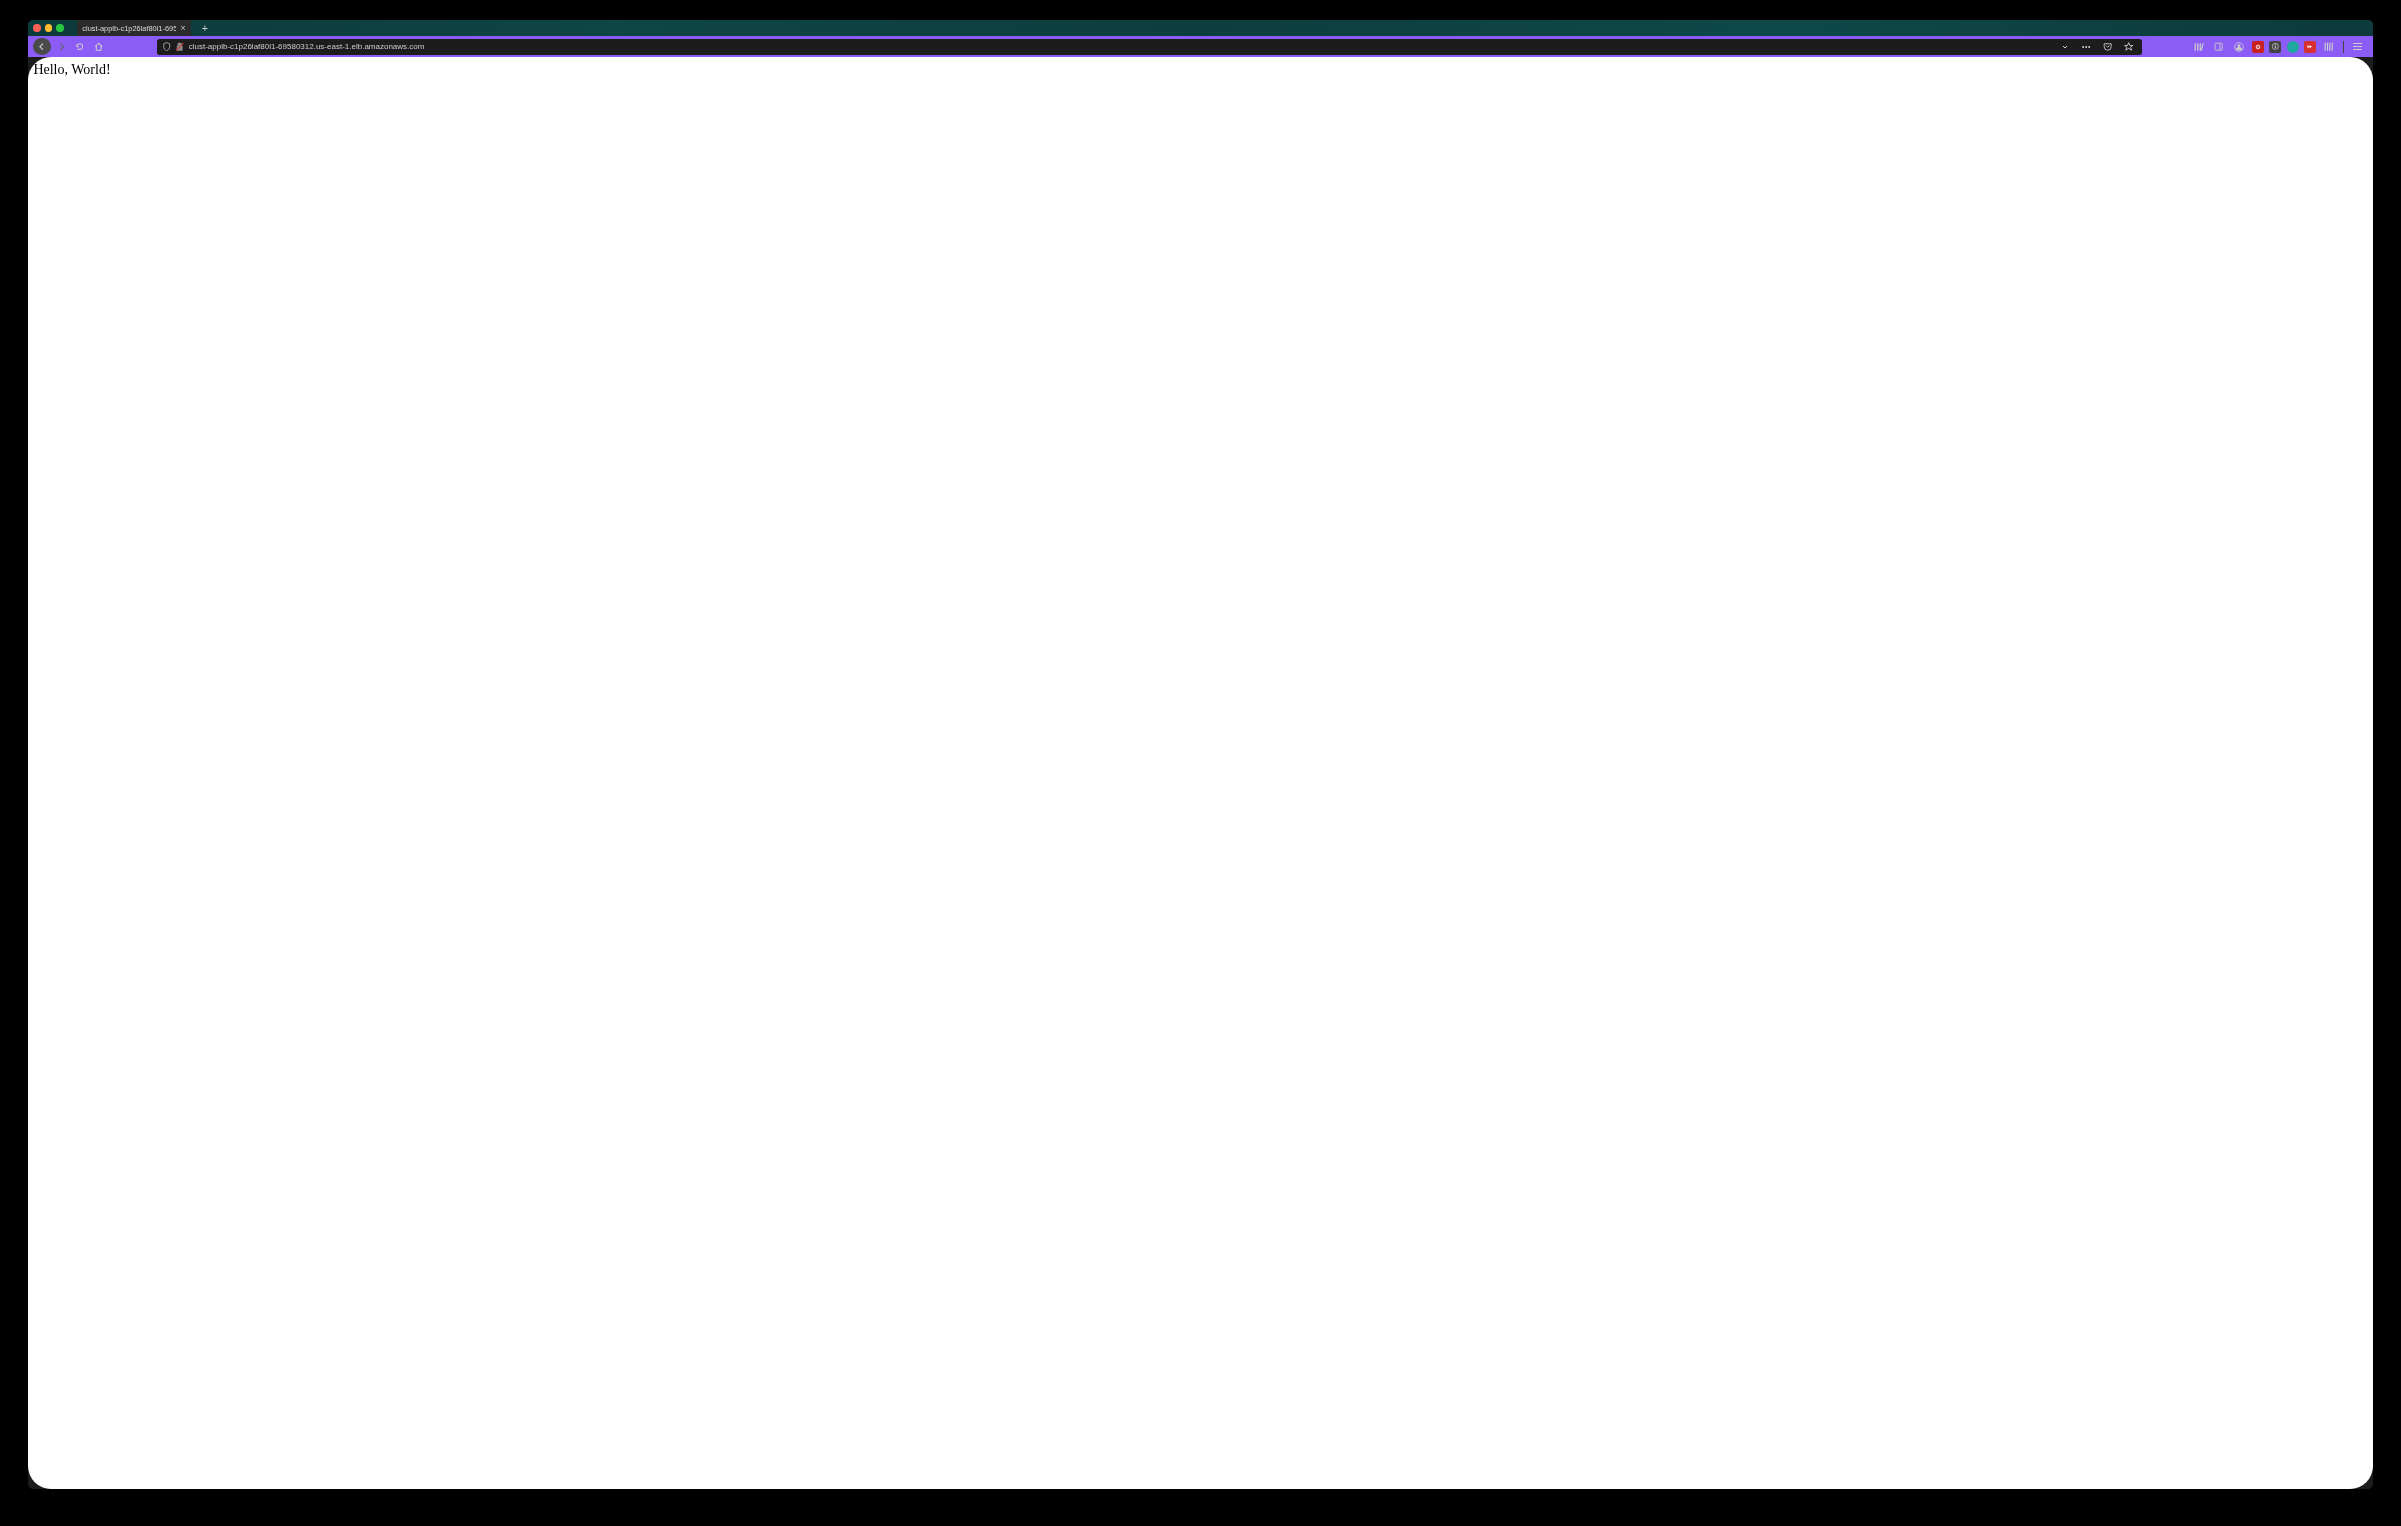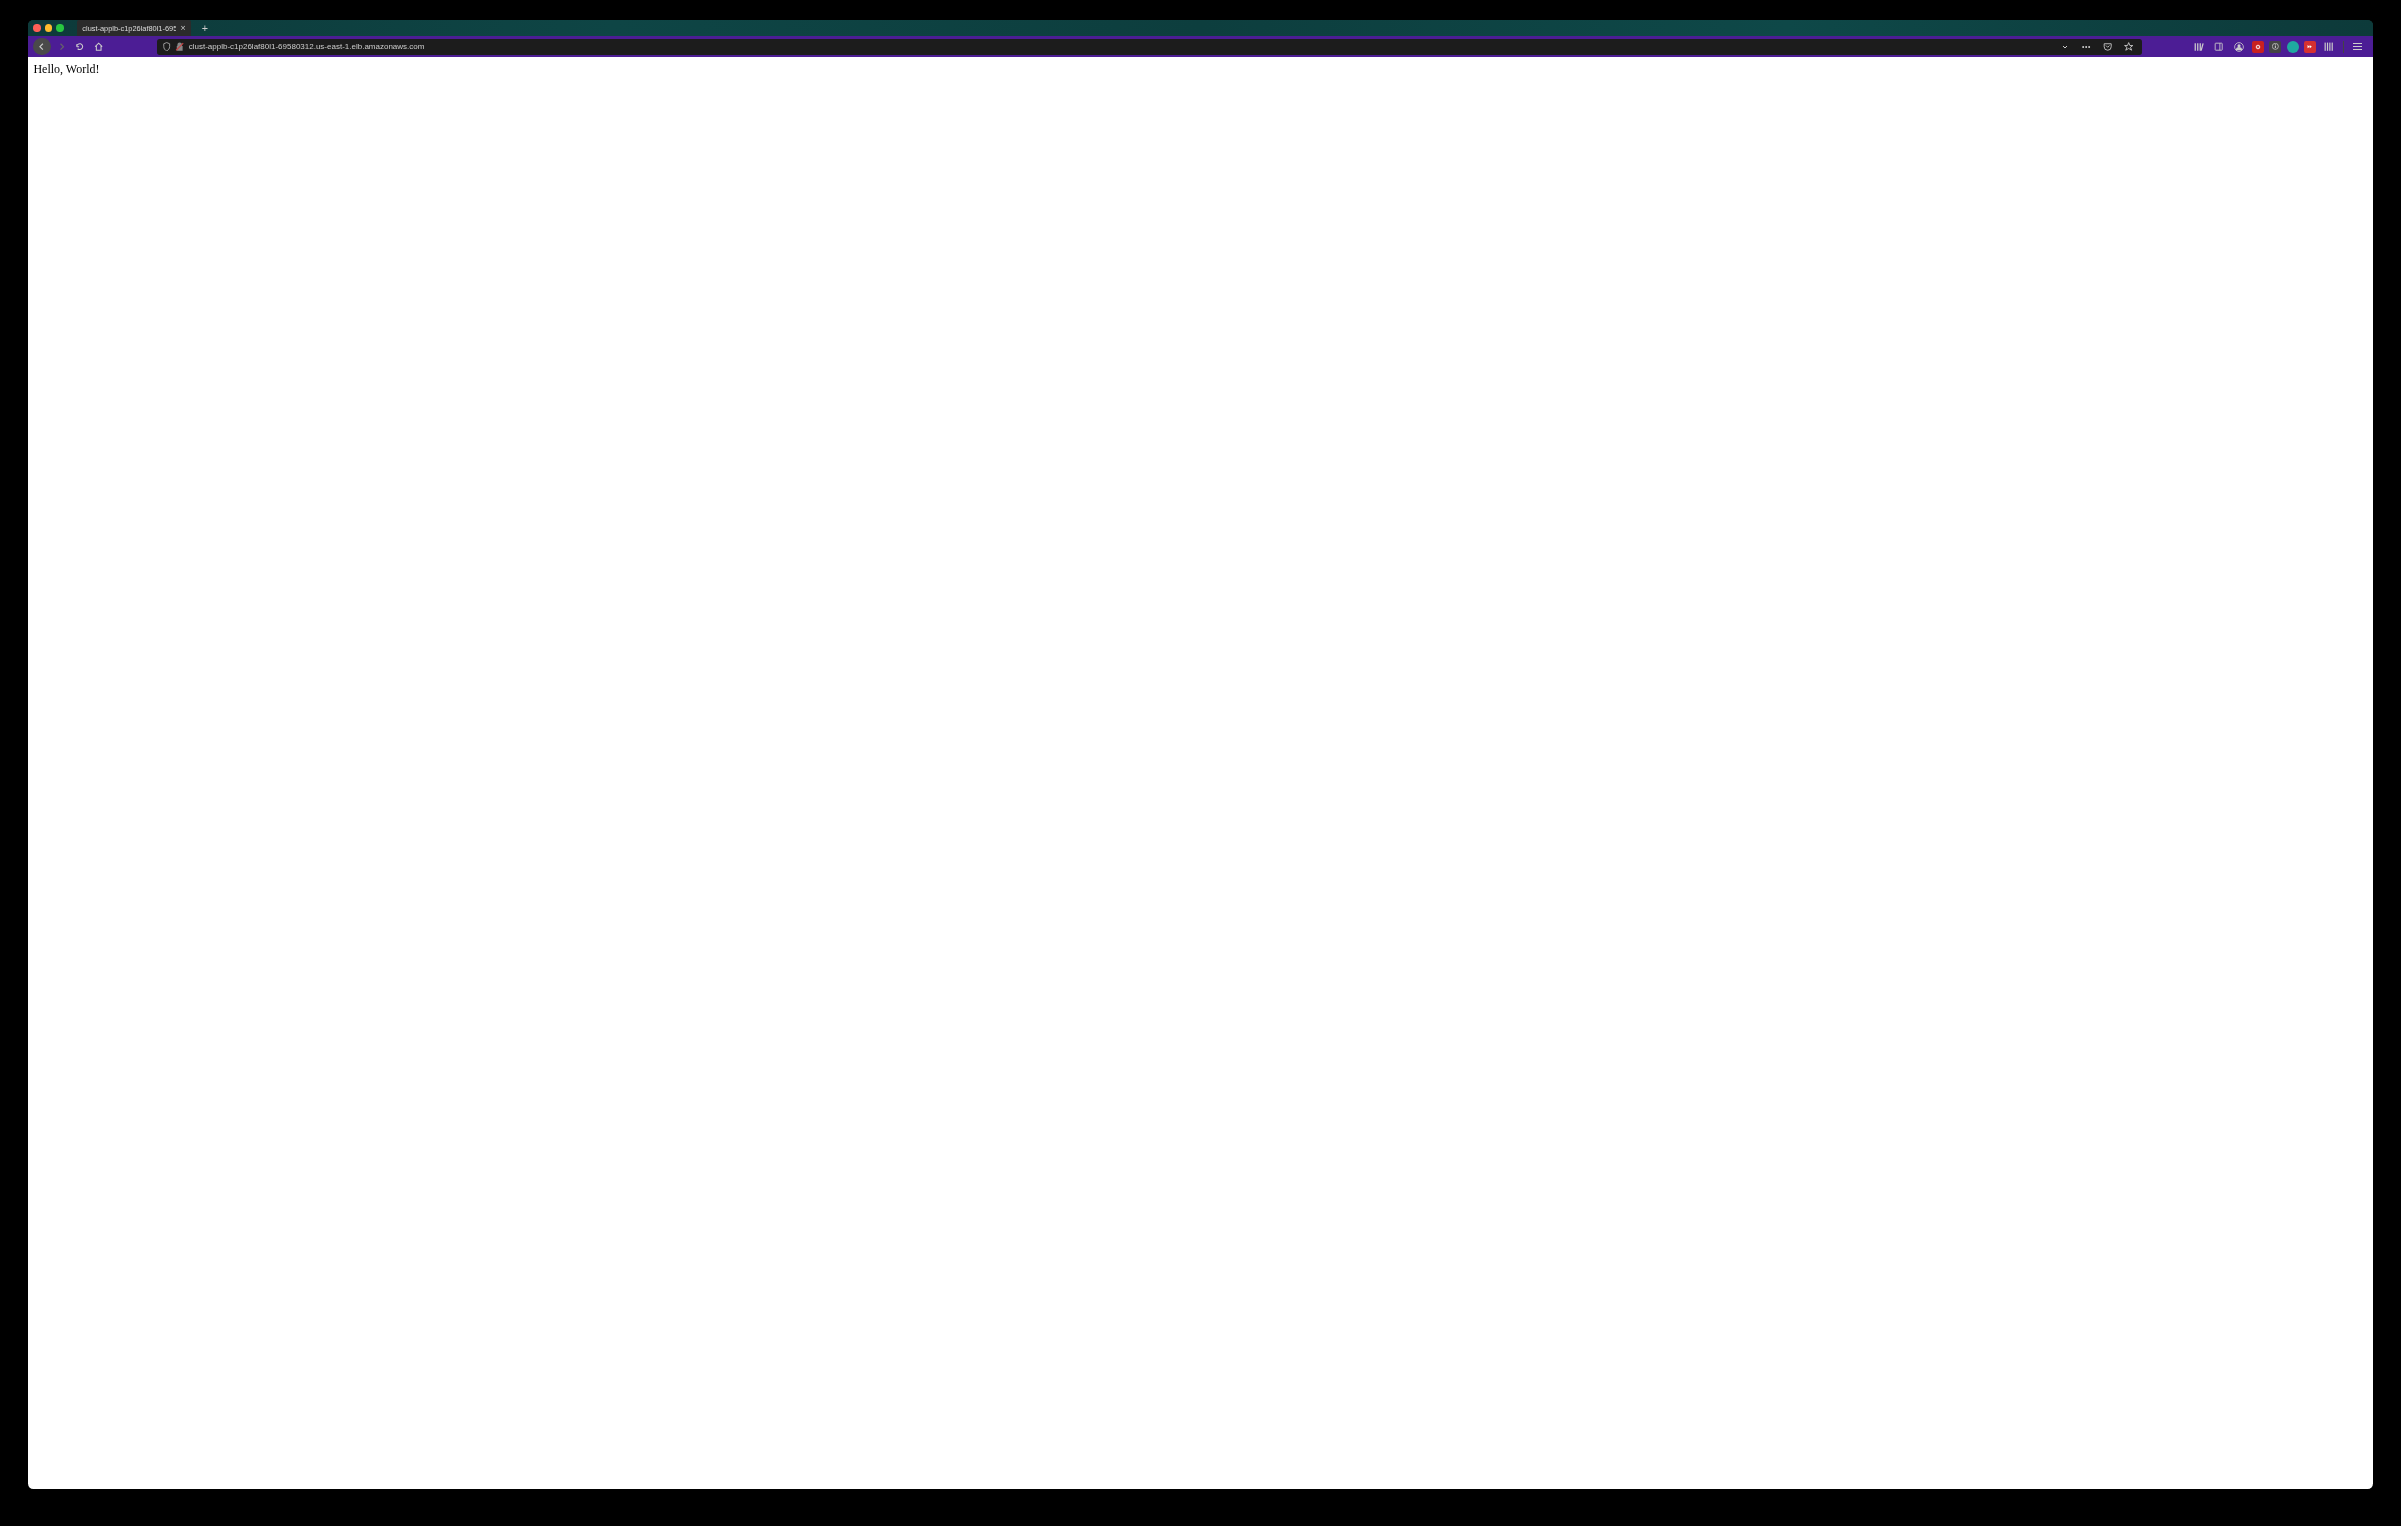--- a/index.html
+++ b/index.html
@@ -77,21 +77,21 @@
       line-height: 1;
     }
     .new-tab {
       color: #ccc;
       font-size: 10.7px;
       padding: 0 5.4px;
       cursor: pointer;
       line-height: 1;
     }
     .toolbar {
-      background: #4c1d95;
+      background: #8b5cf6;
       height: 21px;
       display: flex;
       align-items: center;
       padding: 0 5.4px;
       gap: 2.7px;
     }
     .nav-btn {
       width: 16px;
       height: 16px;
       display: flex;
@@ -195,22 +195,23 @@
     .hamburger span {
       width: 9.4px;
       height: 1.3px;
       background: #ccc;
     }
     .content {
       flex: 1;
       background: #fff;
       padding: 5.4px;
       font-family: "Times New Roman", Times, serif;
-      font-size: 12px;
+      font-size: 14px;
       color: #000;
+      border-radius: 23px;
     }
   </style>
 </head>
 <body>
 
 <div class="browser-window">
   <div class="tab-bar">
     <div class="traffic-lights">
       <div class="traffic-light tl-red"></div>
       <div class="traffic-light tl-yellow"></div>

